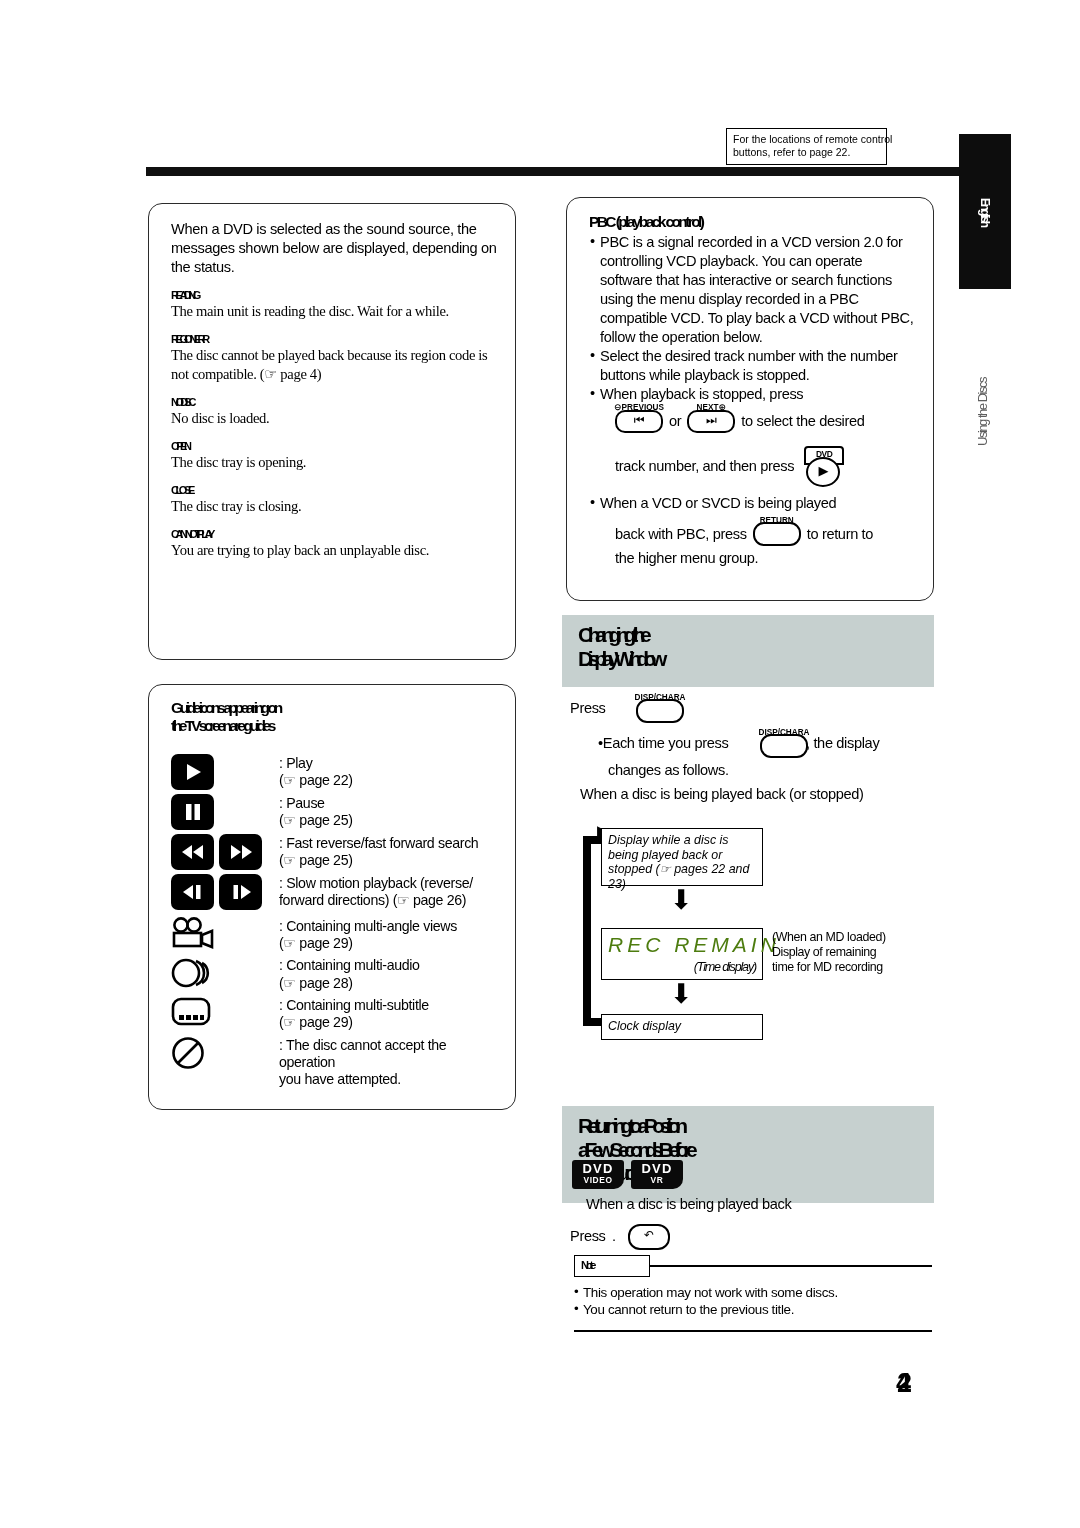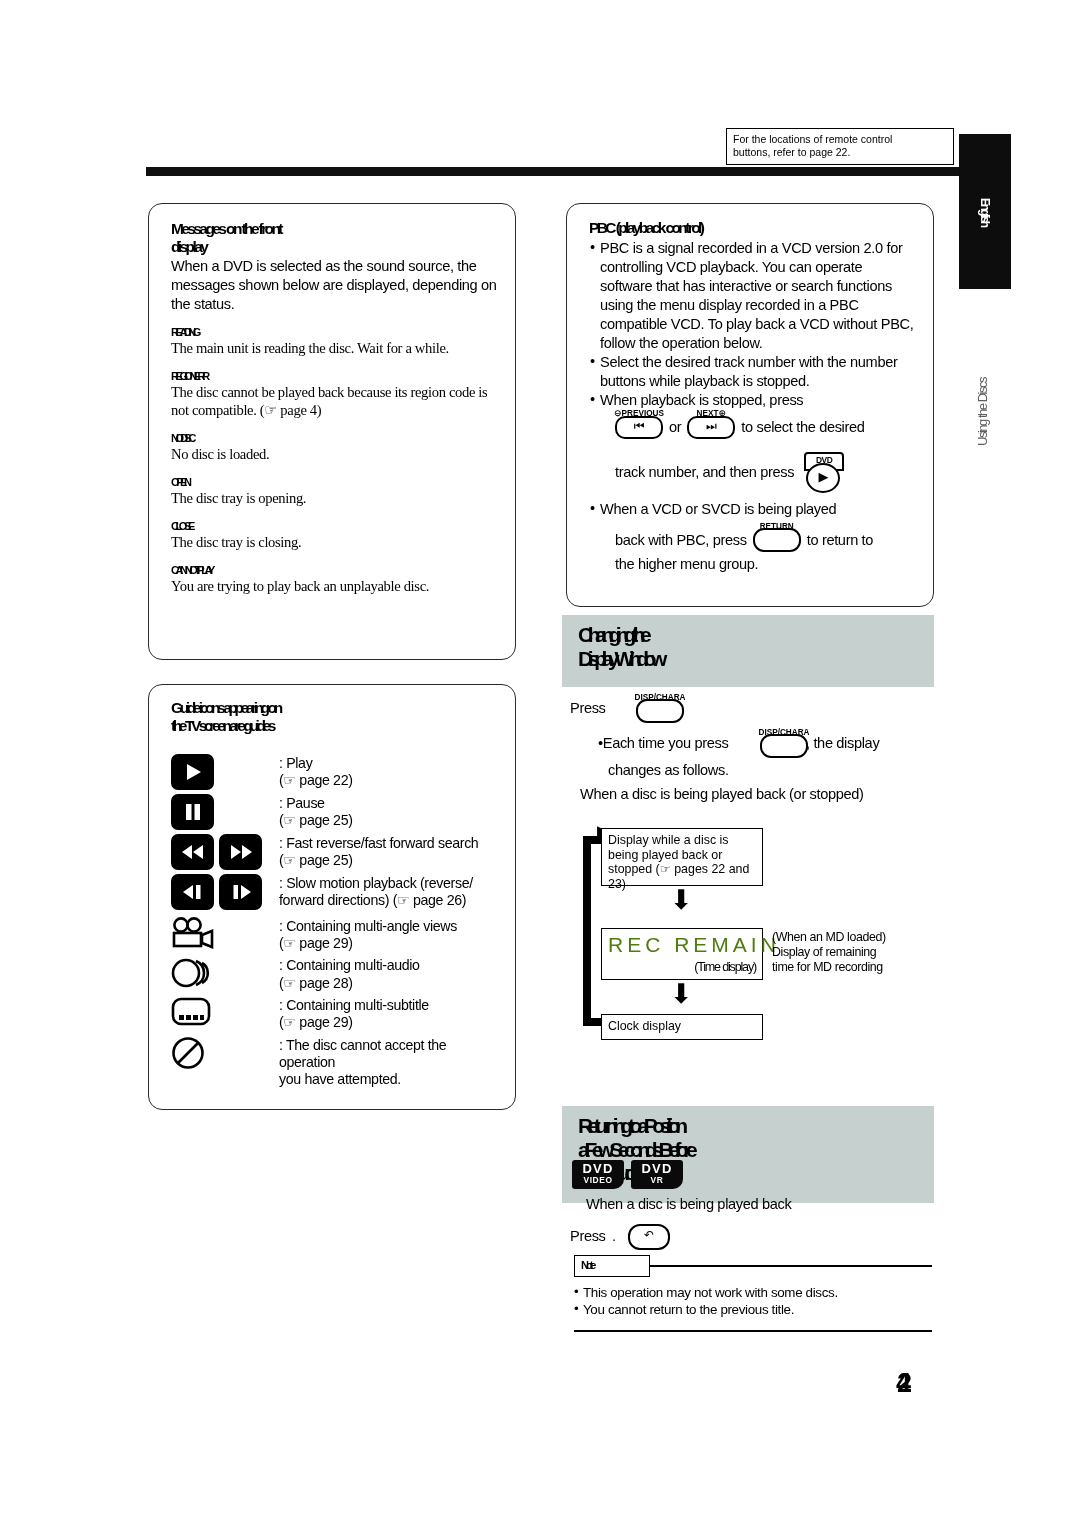--- a/index.html
+++ b/index.html
@@ -14,21 +14,21 @@
     font-family: "Liberation Sans", sans-serif;
     color: #000;
     overflow: hidden;
   }
 
   
   .callout {
     position: absolute;
     left: 726px;
     top: 128px;
-    width: 228px;
+    width: 161px;
     border: 1px solid #000;
     padding: 4px 6px 5px 6px;
     font-size: 10.5px;
     line-height: 1.25;
     background: #fff;
     box-sizing: border-box;
   }
   .callout div { white-space: nowrap; }
 
   .top-rule {
@@ -81,21 +81,21 @@
 
   
   .panel {
     position: absolute;
     border: 1.4px solid #2b2b2b;
     border-radius: 14px;
     background: #fff;
     box-sizing: border-box;
   }
   #panel-front-display { left: 148px; top: 203px; width: 368px; height: 457px; }
-  #panel-pbc           { left: 566px; top: 203px; width: 368px; height: 404px; }
+  #panel-pbc           { left: 566px; top: 197px; width: 368px; height: 404px; }
   #panel-guide         { left: 148px; top: 684px; width: 368px; height: 426px; }
 
   .panel-inner { padding: 16px 18px 0 22px; }
 
   .panel-title {
     font-size: 15.5px;
     font-weight: bold;
     line-height: 1.15;
     margin: 0 0 1px 0;
     letter-spacing: -2.6px;
@@ -264,20 +264,21 @@
     letter-spacing: -0.35px;
   }
   .flow-box {
     position: absolute;
     border: 1.6px solid #000;
     background: #fff;
     box-sizing: border-box;
     font-size: 12.4px;
     line-height: 1.18;
     padding: 4px 6px;
+    font-style: italic;
   }
   .flow-arrow {
     position: absolute;
     font-family: "DejaVu Sans", sans-serif;
     font-size: 27px;
     line-height: 1;
   }
   .rec-remain {
     font-size: 21px;
     letter-spacing: 4px;
@@ -350,24 +351,20 @@
 
 <div class="lang-tab">
   <span>English</span>
 </div>
 <div class="side-label">
   <span>Using the Discs</span>
 </div>
 
 <div class="panel" id="panel-front-display">
   <div class="panel-inner">
-    <div class="panel-title">
-      <span>Messages on the front</span><br>
-      <span>display</span>
-    </div>
     <div class="body-text">When a DVD is selected as the sound source, the messages shown below are displayed, depending on the status.</div>
 
     <span class="status-code">READING</span>
     <p class="status-desc">The main unit is reading the disc. Wait for a while.</p>
 
     <span class="status-code">REGION ERR</span>
     <p class="status-desc">The disc cannot be played back because its region code is not compatible. (☞ page 4)</p>
 
     <span class="status-code">NO DISC</span>
     <p class="status-desc">No disc is loaded.</p>

